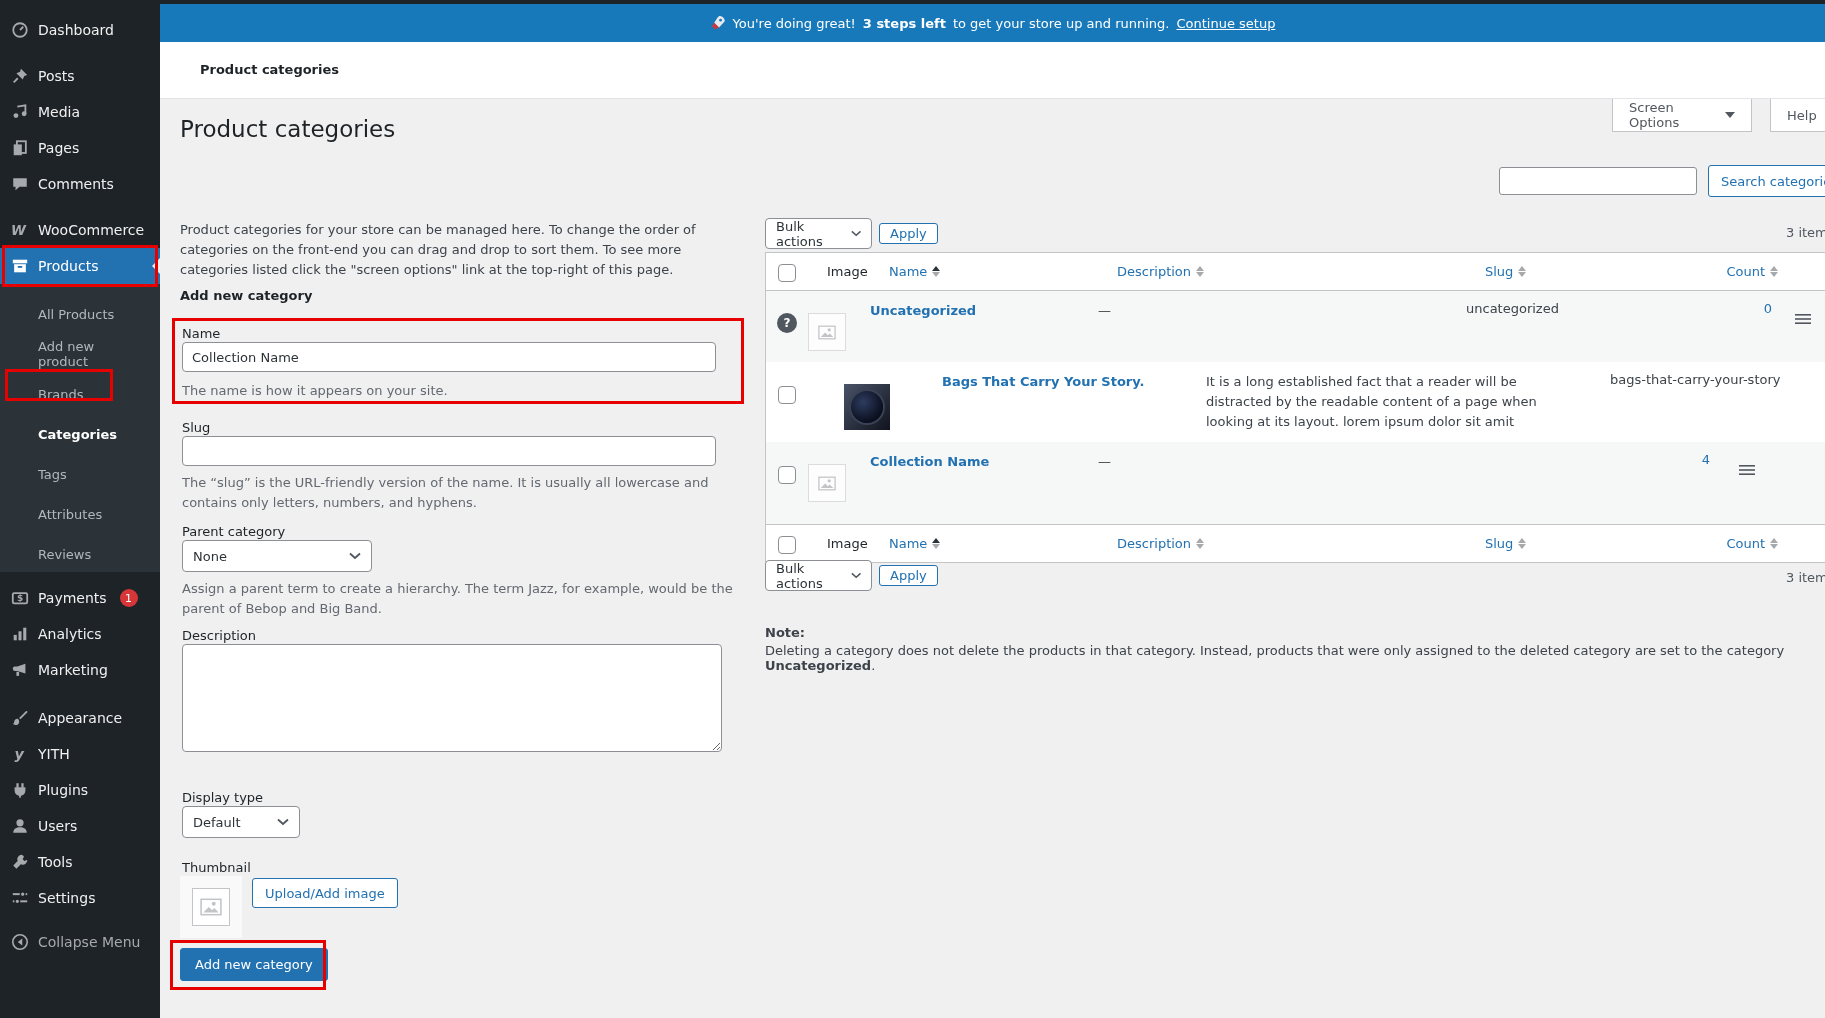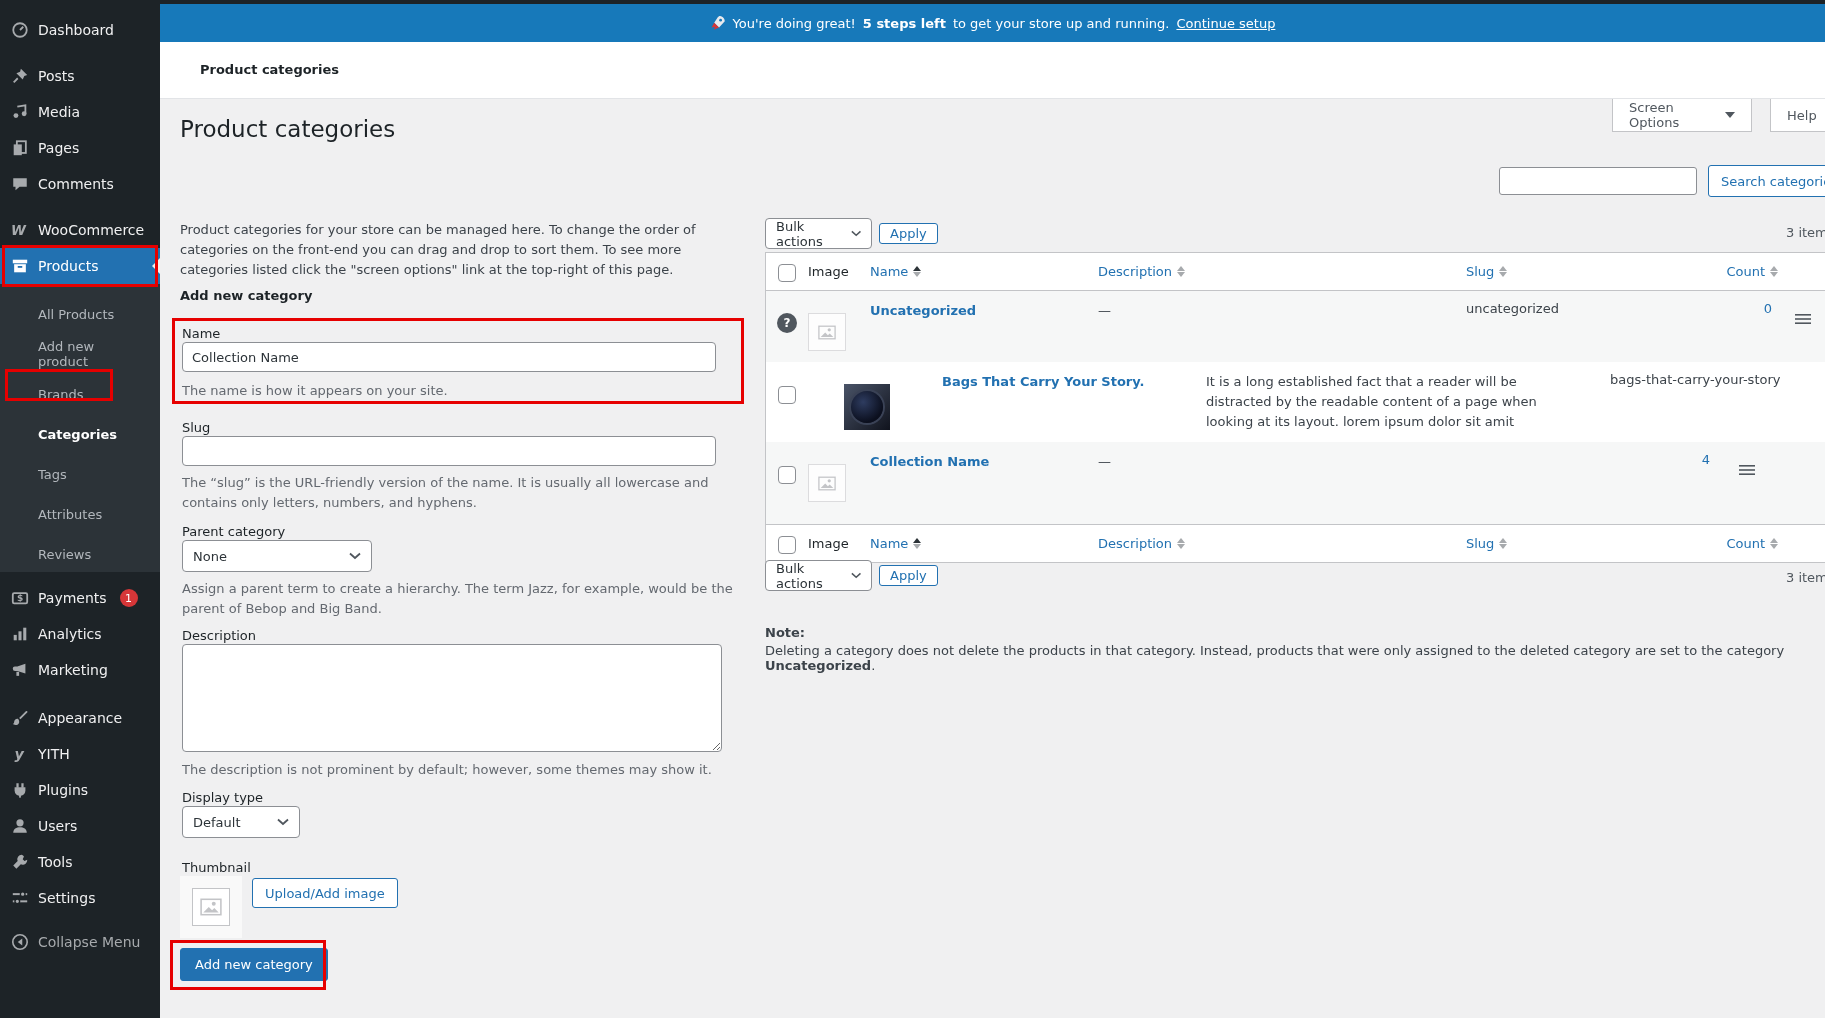--- a/index.html
+++ b/index.html
@@ -88,21 +88,21 @@
   .bulk-top { top:218px; } .bulk-bottom { top:560px; }
   .bulk-select { width:107px; height:31px; font-size:13px; }
   .apply-btn { height:21px; padding:0 10px; }
   .items-count { position:absolute; color:#50575e; white-space:nowrap; left:1786px; }
   .items-top { top:225px; } .items-bottom { top:570px; }
   .ptable { position:absolute; left:765px; top:252px; width:1062px; background:#fff; border:1px solid #c3c4c7; }
   .trow { display:grid; grid-template-columns:42px 62px 228px 368px 250px 62px 50px; }
   .thead { background:#fff; align-items:center; height:38px; }
   .thead.bottom { border-top:1px solid #c3c4c7; }
   .thead.top { border-bottom:1px solid #c3c4c7; }
-  .th { display:flex; align-items:center; gap:5px; color:#2271b1; cursor:pointer; }
+  .th { display:flex; align-items:center; gap:5px; color:#2271b1; cursor:pointer;margin-left:19px; }
   .th.plain { color:#1d2327; cursor:default; }
   .cell-c { display:flex; align-items:flex-start; justify-content:center; padding-top:12px; }
   .thead .cell-c { padding-top:0; align-items:center; }
   .sort { display:inline-flex; flex-direction:column; gap:1px; }
   .tri-up { width:0;height:0;border-left:4px solid transparent;border-right:4px solid transparent;border-bottom:5px solid #a7aaad; }
   .tri-dn { width:0;height:0;border-left:4px solid transparent;border-right:4px solid transparent;border-top:5px solid #a7aaad; }
   .tri-up.on { border-bottom-color:#2c3338; }
   .brow { padding:10px 0; }
   .brow.striped { background:#f6f7f7; }
   .brow .namelink { color:#2271b1; font-weight:bold; text-decoration:none; cursor:pointer; }
@@ -133,21 +133,21 @@
 <div class="app">
 
   <div class="topstrip"></div>
   <div class="topbar">
     <svg class="si" width="16" height="16" viewBox="0 0 16 16">
       <path d="M10 1c3.2.4 4.8 3.2 4.8 5.2L9 12.5 4.2 7.7 7.6 2.6C8.2 1.6 9.1 1 10 1z" fill="#e8eaee"></path>
       <circle cx="10.6" cy="5.2" r="1.4" fill="#1779ba"></circle>
       <path d="M4.2 7.7 1.6 12.6l3.5-.6-1.4 2.8L9 12.5z" fill="#d63638"></path>
     </svg>
     <span>You're doing great!</span>
-    <b>5 steps left</b>
+    <b>3 steps left</b>
     <span>to get your store up and running.</span>
     <a>Continue setup</a>
   </div>
 
   <div class="whiteheader">
     <div class="breadcrumb">Product categories</div>
 
   </div>
 
   <div class="tab-flap tab-screen">
@@ -336,21 +336,20 @@
   <div class="select-box select-abs" style="left:182px;top:540px;width:190px;">
     <span>None</span>
     <svg width="12" height="8" viewBox="0 0 12 8">
         <path d="M1 1.5l5 4.5 5-4.5" stroke="#50575e" stroke-width="1.8" fill="none"></path>
       </svg>
   </div>
   <div class="f-help" style="left:182px;top:579px;width:562px;">Assign a parent term to create a hierarchy. The term Jazz, for example, would be the parent of Bebop and Big Band.</div>
 
   <label class="f-label" style="left:182px;top:628px;">Description</label>
   <textarea class="desc-area" style=""></textarea>
-  <div class="f-help" style="left:182px;top:760px;">The description is not prominent by default; however, some themes may show it.</div>
 
   <label class="f-label" style="left:182px;top:790px;">Display type</label>
   <div class="select-box select-abs" style="left:182px;top:806px;width:118px;">
     <span>Default</span>
     <svg width="12" height="8" viewBox="0 0 12 8">
         <path d="M1 1.5l5 4.5 5-4.5" stroke="#50575e" stroke-width="1.8" fill="none"></path>
       </svg>
   </div>
 
   <label class="f-label" style="left:182px;top:860px;">Thumbnail</label>

